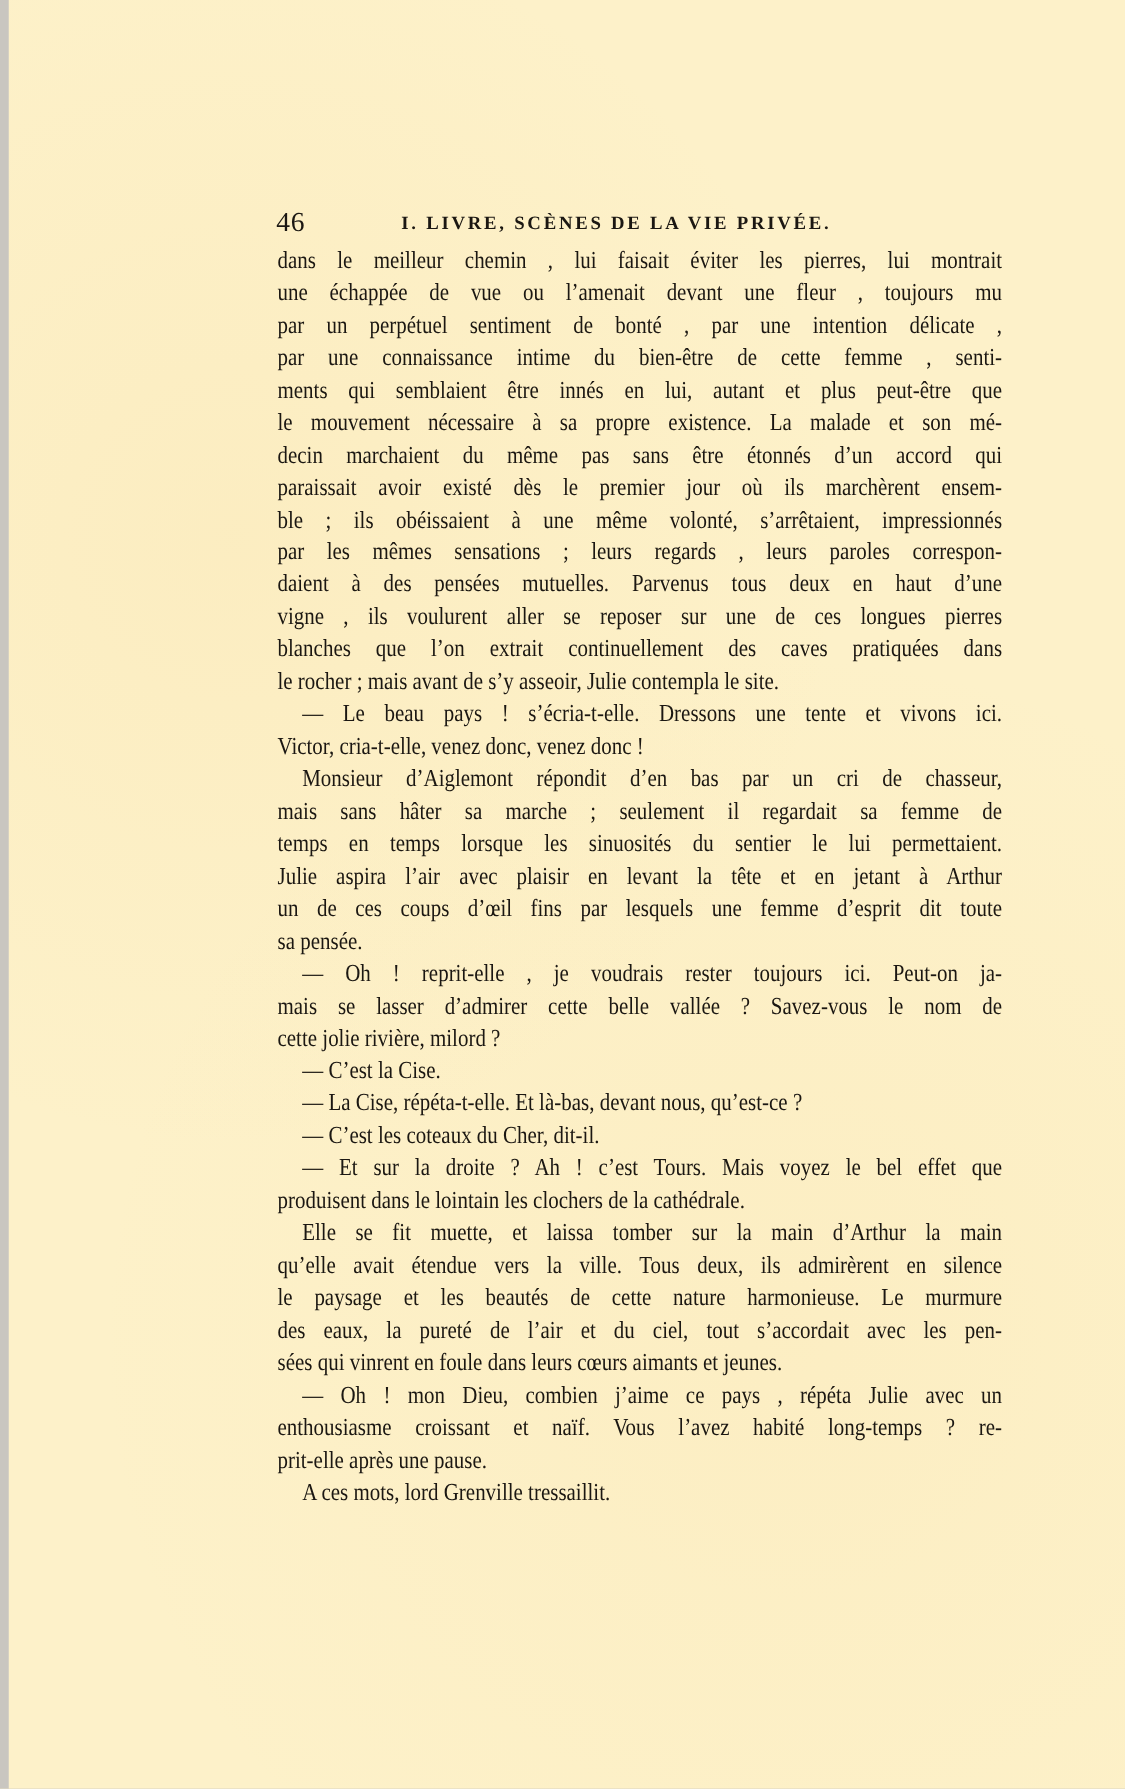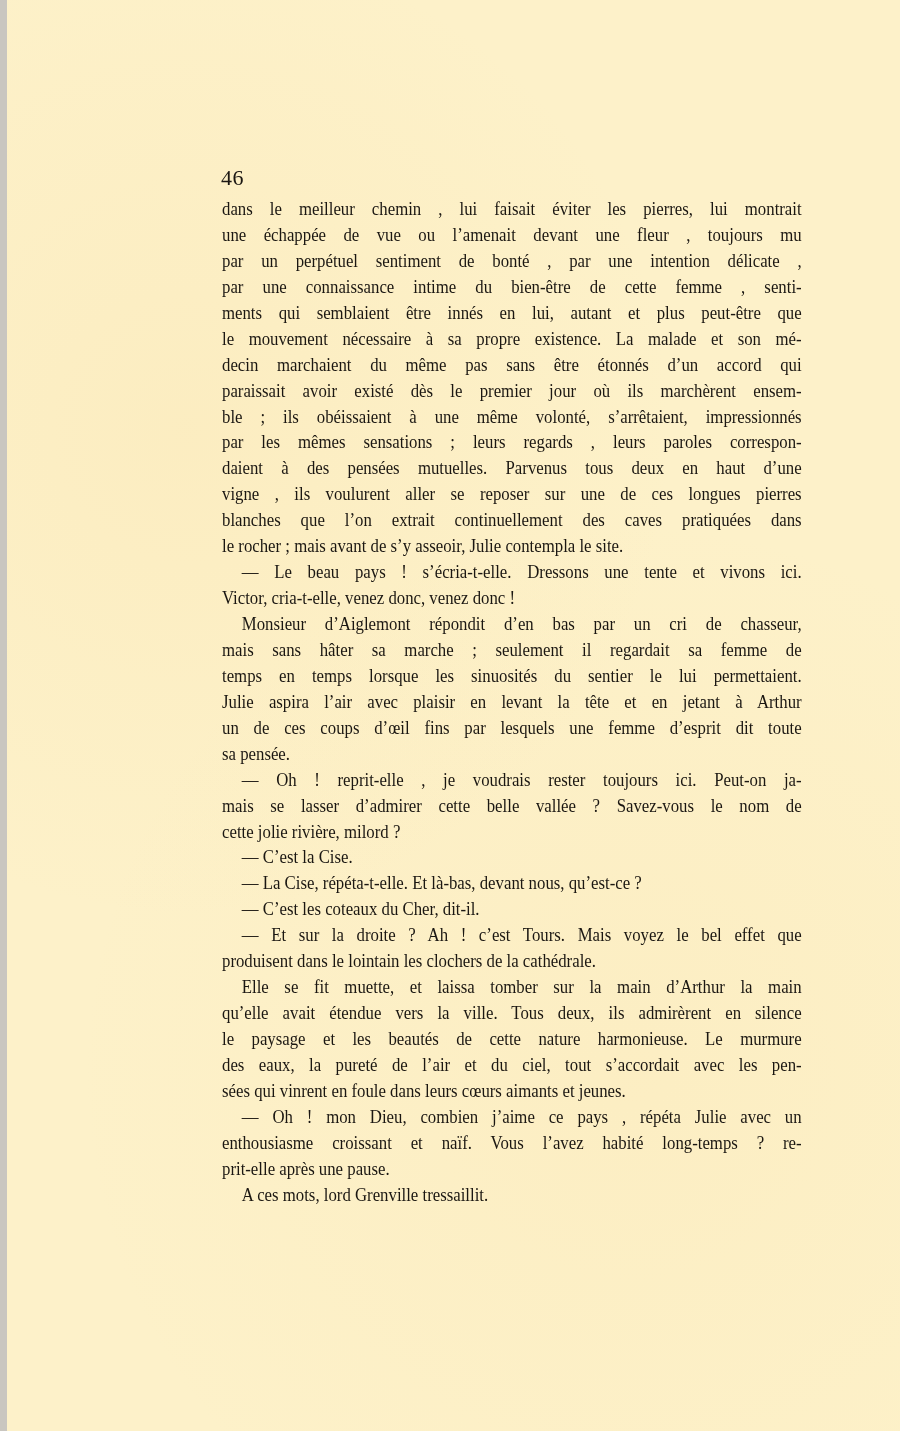--- a/index.html
+++ b/index.html
@@ -80,20 +80,21 @@
       padding-left: 23px;
       width: 651px;
     }
   </style>
 </head>
 <body>
 
 <div class="page">
   <div class="running-head">
     <span class="page-number">46</span>
+    <span class="head-title">I. LIVRE, SCÈNES DE LA VIE PRIVÉE.</span>
   </div>
 
   <div class="text-block" id="text-block">
       <span class="line">dans le meilleur chemin , lui faisait éviter les pierres, lui montrait</span>
       <span class="line">une échappée de vue ou l’amenait devant une fleur , toujours mu</span>
       <span class="line">par un perpétuel sentiment de bonté , par une intention délicate ,</span>
       <span class="line">par une connaissance intime du bien-être de cette femme , senti-</span>
       <span class="line">ments qui semblaient être innés en lui, autant et plus peut-être que</span>
       <span class="line">le mouvement nécessaire à sa propre existence. La malade et son mé-</span>
       <span class="line">decin marchaient du même pas sans être étonnés d’un accord qui</span>

